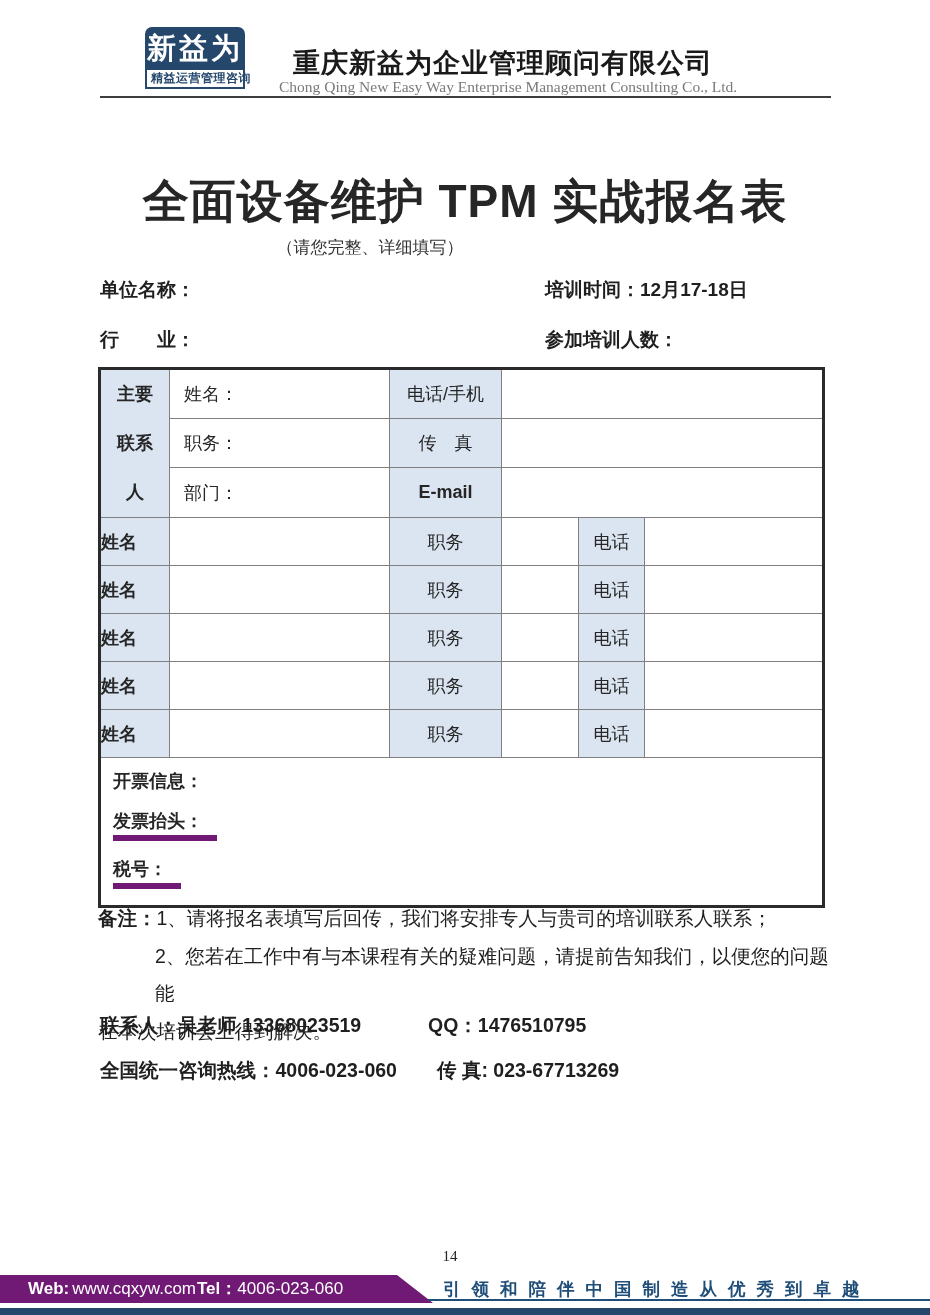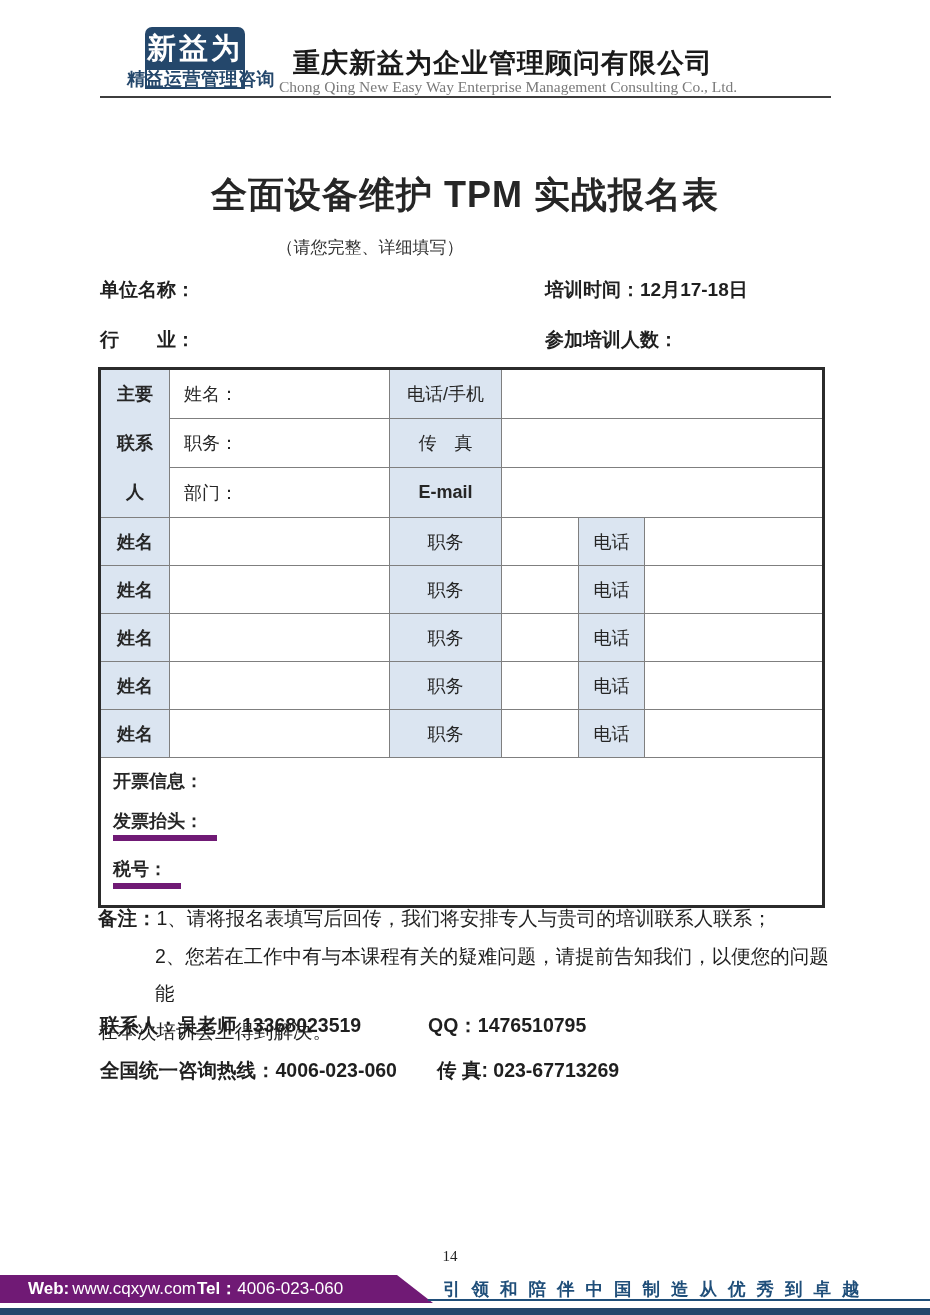--- a/index.html
+++ b/index.html
@@ -5,45 +5,45 @@
   * { margin:0; padding:0; box-sizing:border-box; }
   html,body { background:#ffffff; }
   body { font-family:"Liberation Sans","DejaVu Sans",sans-serif; color:#262626; }
   #page { position:relative; width:930px; height:1315px; background:#ffffff; overflow:hidden; margin:0 auto; }
 
   
   .logo { position:absolute; left:145px; top:27px; width:100px; }
   .logo-top { background:#24476b; height:43px; border-radius:7px 7px 0 0; display:flex; align-items:center; justify-content:center;
               color:#ffffff; font-weight:bold; font-size:29px; letter-spacing:3px; }
   .logo-bottom { background:#ffffff; height:19px; border:2px solid #24476b; border-top:none; display:flex; align-items:center; justify-content:center;
-                 color:#24476b; font-weight:bold; font-size:18px; letter-spacing:0.5px; white-space:nowrap;padding-left:12px; }
+                 color:#24476b; font-weight:bold; font-size:12px; letter-spacing:0.5px; white-space:nowrap;padding-left:12px; }
   .company-cn { position:absolute; left:293px; top:45px; font-size:27px; font-weight:bold; color:#1a1a1a; letter-spacing:1px; white-space:nowrap; }
   .company-en { position:absolute; left:279px; top:78px; font-family:"Liberation Serif","DejaVu Serif",serif; font-size:15.5px; color:#7a7a7a; white-space:nowrap; }
   .header-rule { position:absolute; left:100px; top:96px; width:731px; height:2px; background:#3d3d3d; }
 
   
-  .doc-title { position:absolute; left:0; top:171px; width:930px; text-align:center; font-size:36px; font-weight:bold; color:#262626; letter-spacing:1px; }
+  .doc-title { position:absolute; left:0; top:171px; width:930px; text-align:center; font-size:46px; font-weight:bold; color:#262626; letter-spacing:1px; }
   .doc-subtitle { position:absolute; left:0; top:236px; width:740px; text-align:center; font-size:17px; color:#333333; }
 
   
   .form-row { position:absolute; left:0; width:930px; font-size:19px; font-weight:bold; color:#1f1f1f; }
   .fr1 { top:277px; } .fr2 { top:327px; }
   .fl-left { position:absolute; left:100px; white-space:nowrap; }
   .fl-right { position:absolute; left:545px; white-space:nowrap; }
 
   
   table.reg { position:absolute; left:98px; top:367px; width:724px; border-collapse:collapse; table-layout:fixed; }
   table.reg td { border:1px solid #7f7f7f; font-size:18px; color:#262626; vertical-align:middle; }
   table.reg { border:3px solid #2b2b2b; }
   td.blue { background:#dbe5f1; }
   td.group-cell { text-align:center; font-weight:bold; font-size:19px; white-space:pre-line; line-height:49px; }
   td.field-label { padding-left:14px; text-align:left; }
   td.mid-label { text-align:center; }
   td.mid-label.bold { font-weight:bold; }
-  td.name-label { text-align:center; font-weight:bold; font-size:19px; }
+  td.name-label { text-align:left; font-weight:bold; font-size:19px; }
   tr.r { height:48px; }
   tr.invoice-row { height:114px; }
   td.invoice-cell { vertical-align:top; padding:11px 0 0 12px; font-size:19.5px; font-weight:bold; }
   .inv-line { margin-bottom:16px; white-space:nowrap; }
   .u-line { display:inline-block; border-bottom:6px solid #701a75; padding:0 14px 2px 0; }
 
   
   .notes { position:absolute; left:98px; top:900px; width:748px; font-size:19.5px; color:#1f1f1f; line-height:37.5px; }
   .notes b { font-weight:bold; }
   .notes .indent { padding-left:57px; }

